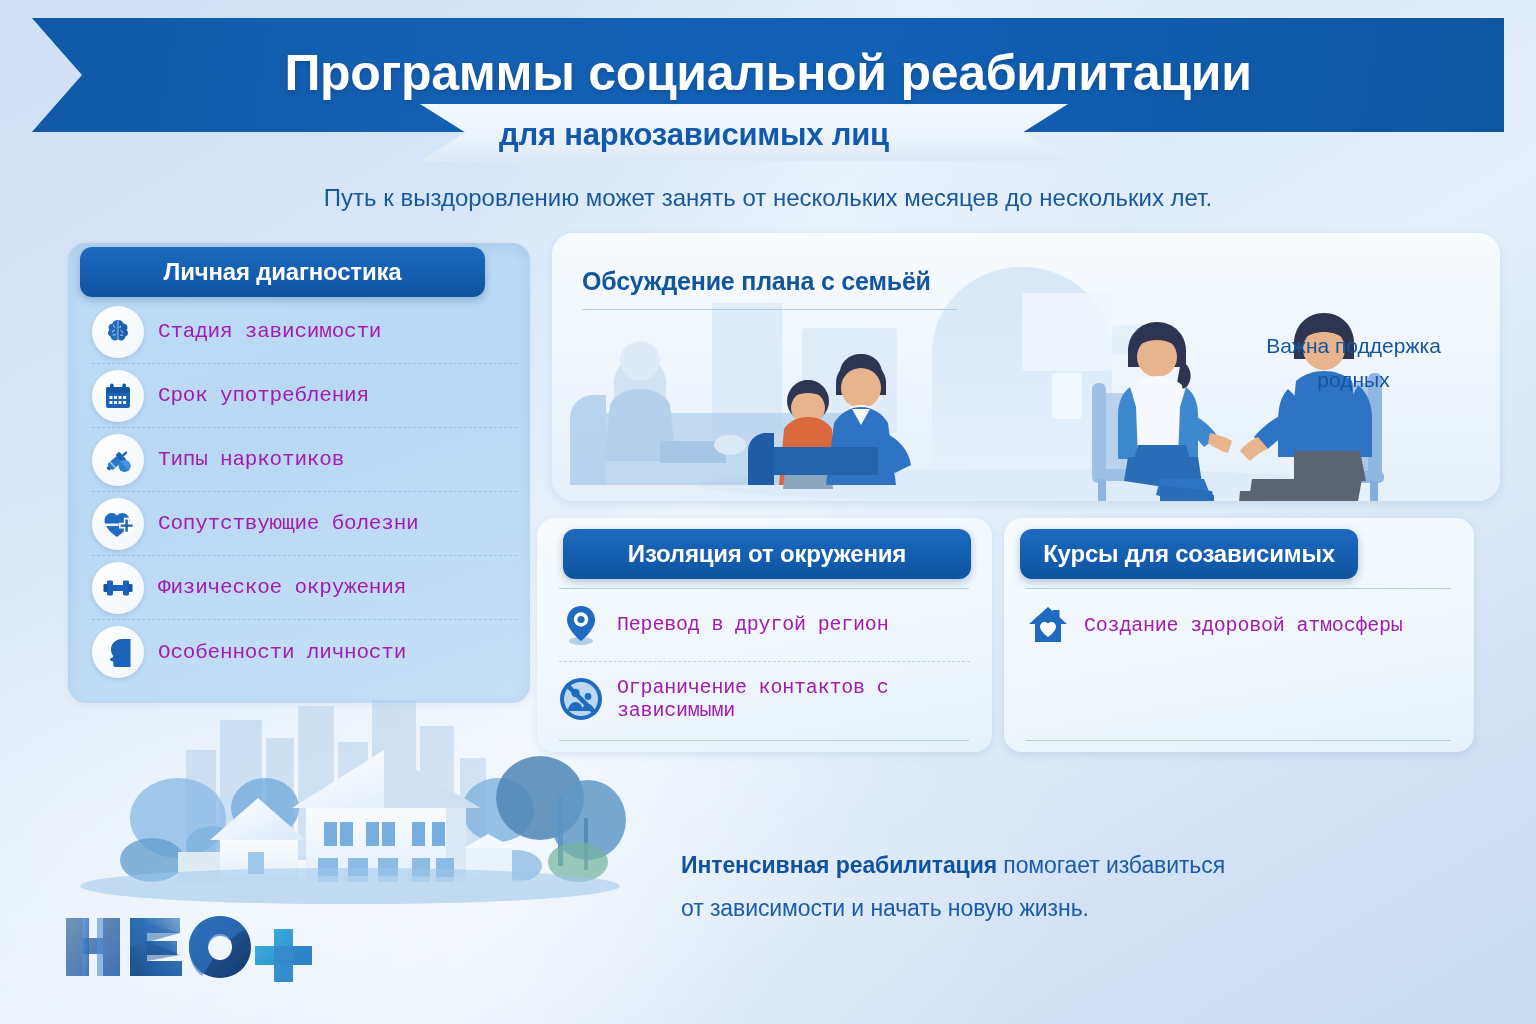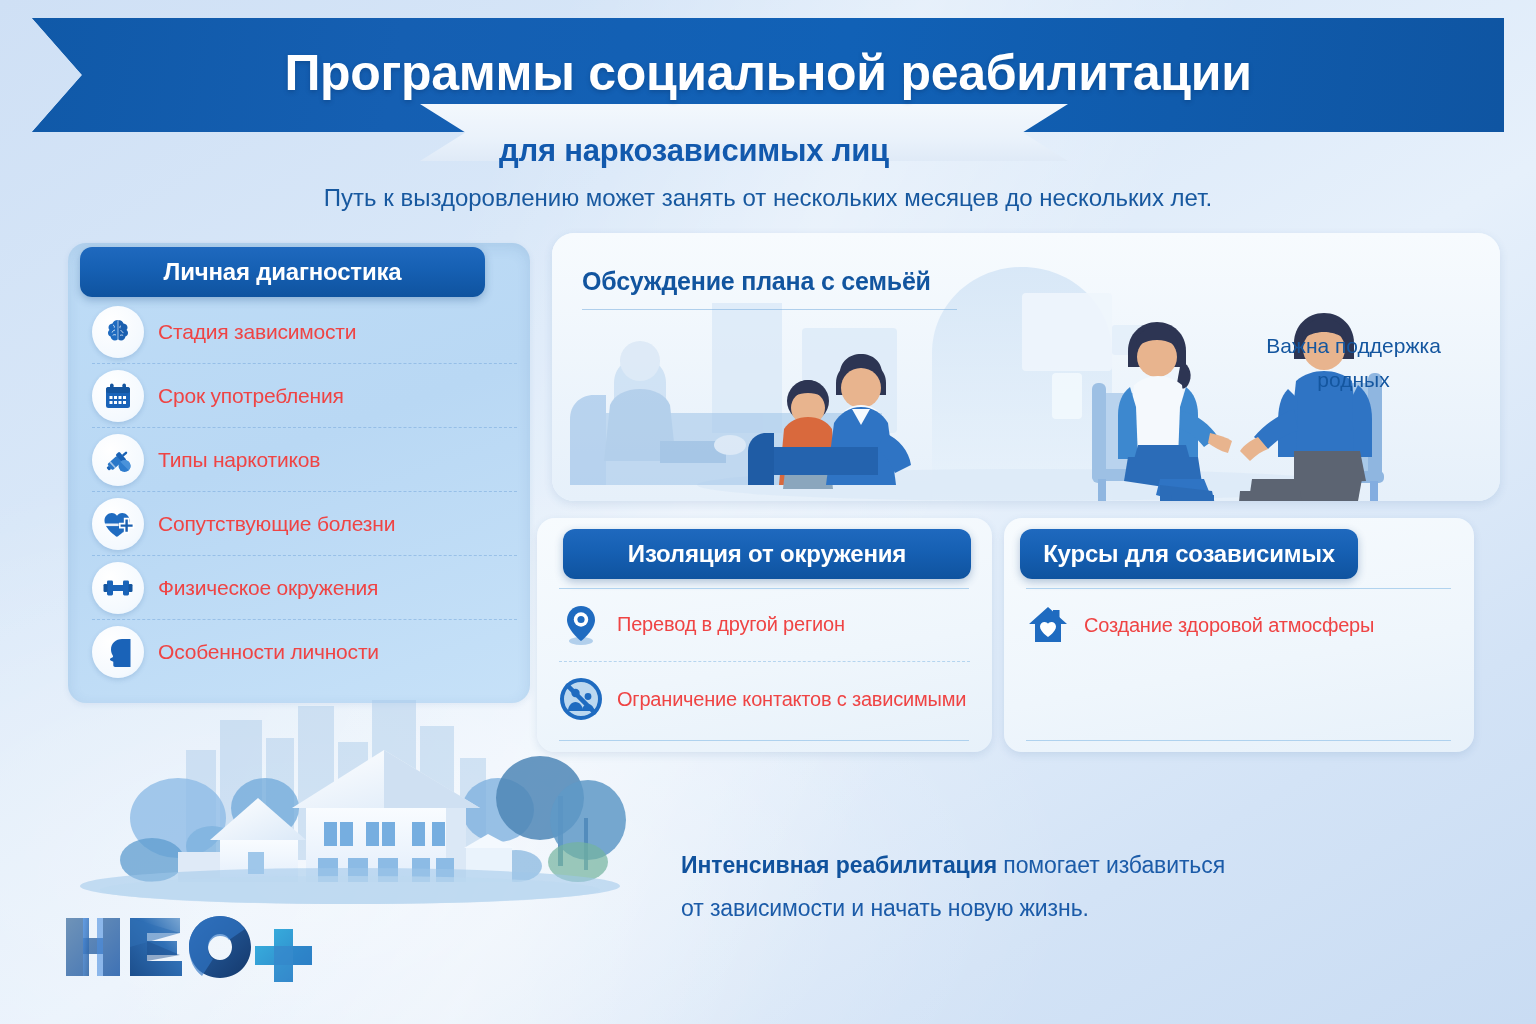--- a/index.html
+++ b/index.html
@@ -57,21 +57,20 @@
     text-align: center;
     font-size: 50px; font-weight: bold; color: #ffffff;
     letter-spacing: -0.3px;
     text-shadow: 0 2px 4px rgba(10,50,100,0.35);
   }
   .title-sub {
     position: absolute; top: 99px; left: 0; width: 1388px;
     text-align: center;
     font-size: 31px; font-weight: bold; color: #1259ad;
     letter-spacing: -0.2px;
-    margin-top: 16px;
   }
 
   .tagline {
     position: absolute; top: 184px; left: 0; width: 1536px;
     text-align: center;
     font-size: 24px; color: #17589f; font-weight: 500;
   }
 
   
   .panel-left {
@@ -98,22 +97,23 @@
     position: absolute; left: 92px; top: 300px; width: 425px;
   }
   .row {
     display: flex; align-items: center;
     height: 64px;
     gap: 14px;
     border-bottom: 1px dashed rgba(120,170,220,0.55);
   }
   .row:last-child { border-bottom: none; }
   .row-label {
-    font-size: 21px; color: #ef4444; font-weight: 500;
+    font-size: 21px; color: #a21caf; font-weight: 500;
     letter-spacing: -0.2px;
+    font-family: Liberation Mono, monospace;
   }
   .ico {
     width: 52px; height: 52px; flex: 0 0 52px;
     border-radius: 50%;
     background: radial-gradient(circle at 35% 30%, #ffffff 0%, #f4f9fe 70%, #e6f0fa 100%);
     display: flex; align-items: center; justify-content: center;
     box-shadow: 0 2px 5px rgba(40,90,150,0.18);
   }
   .ico svg { display: block; }
 

